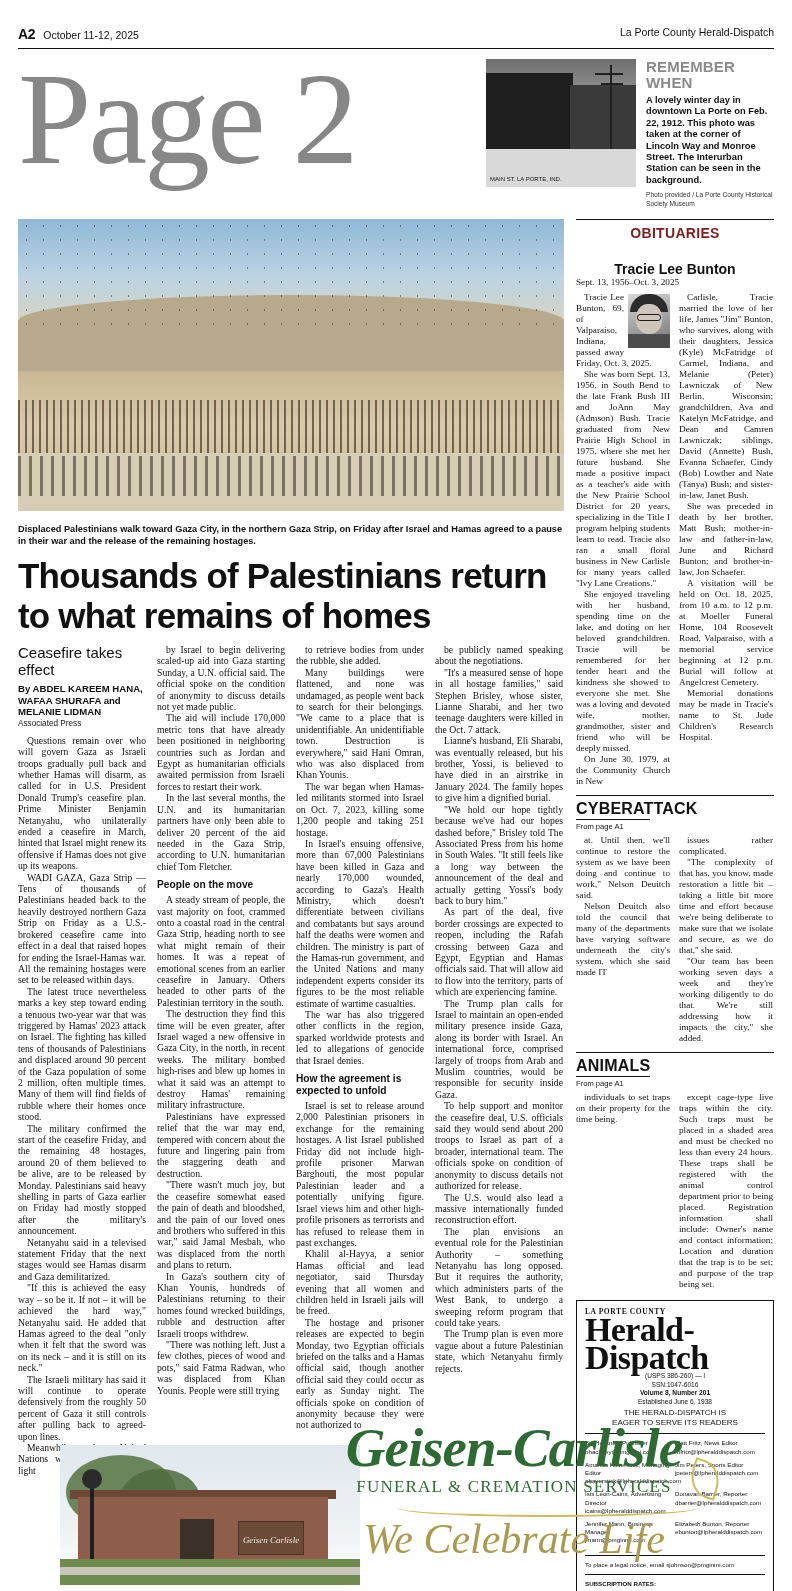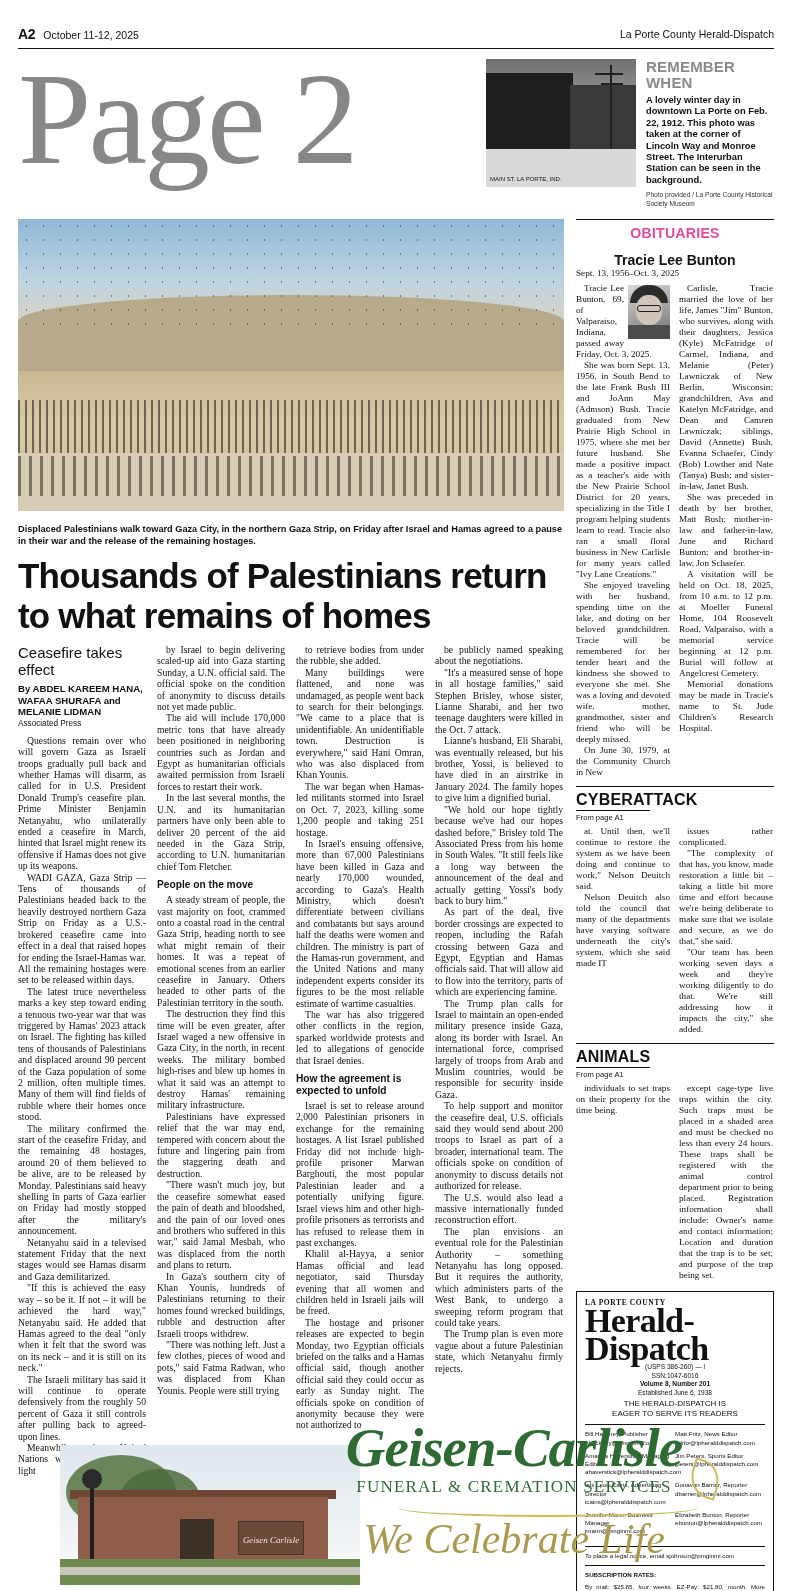--- a/index.html
+++ b/index.html
@@ -8,21 +8,21 @@
     width: 792px; height: 1591px;
     background: #ffffff;
     font-family: "Liberation Serif", serif;
     color: #111;
     overflow: hidden;
     position: relative;
   }
   .page { position: relative; width: 792px; height: 1591px; padding: 0 18px; }
 
   
-  .folio { display:flex; align-items:center; justify-content:space-between;
+  .folio { display:flex; align-items:flex-start; justify-content:space-between;
            padding: 26px 0 6px 0; }
   .folio-left { display:flex; align-items:baseline; gap:8px; }
   .folio-page { font-family:"Liberation Sans", sans-serif; font-weight:bold; font-size:14px; letter-spacing:-0.3px;}
   .folio-date { font-family:"Liberation Sans", sans-serif; font-size:10.5px; }
   .folio-right { font-family:"Liberation Sans", sans-serif; font-size:10.5px; }
   .rule-top { border-bottom:1.6px solid #111; margin-bottom:10px; }
 
   
   .topzone { display:flex; gap:10px; height:150px; }
   .page2-word { flex: 1 1 auto; position:relative; }
@@ -80,21 +80,21 @@
   .byline { font-family:"Liberation Sans", sans-serif; font-weight:bold; font-size:9.6px; line-height:11.6px; }
   .byorg { font-family:"Liberation Sans", sans-serif; font-size:8.2px; line-height:11px; margin-bottom:6px;}
   .bodytext p { font-family:"Liberation Serif", serif; font-size:9.7px; line-height:11.4px;
                 margin:0; text-align:justify; text-indent:9px; hyphens:auto; }
   .subhead { font-family:"Liberation Sans", sans-serif; font-weight:bold; font-size:10.2px;
              line-height:12px; margin:7px 0 3px 0; }
 
   
   .rail-rule { border-top:1.4px solid #111; margin:0 0 5px 0; }
   .rail-head { font-family:"Liberation Sans", sans-serif; font-weight:bold; font-size:14px;
-               color:#ec4899; letter-spacing:0.3px; text-align:center; margin-bottom:11px;}
+               color:#7f1d1d; letter-spacing:0.3px; text-align:center; margin-bottom:20px;}
   .obit-name { font-family:"Liberation Sans", sans-serif; font-weight:bold; font-size:14px;
                text-align:center; line-height:16px;}
   .obit-dates { font-family:"Liberation Serif", serif; font-size:9.2px; text-align:left; margin-bottom:5px;}
   .obit-cols { display:flex; gap:9px; }
   .obit-col { width:94px; }
   .obit-col p { font-family:"Liberation Serif", serif; font-size:9.2px; line-height:11px;
                 margin:0; text-align:justify; text-indent:8px; hyphens:auto;}
   .obit-photo { width:42px; height:54px; float:right; margin:2px 0 2px 4px;
                 background:linear-gradient(160deg,#d8d8d8,#6f6f6f); position:relative; overflow:hidden;}
   .obit-photo .hair { position:absolute; left:2px; top:0; width:38px; height:18px; background:#2b2b2b; border-radius:18px 18px 0 0;}

